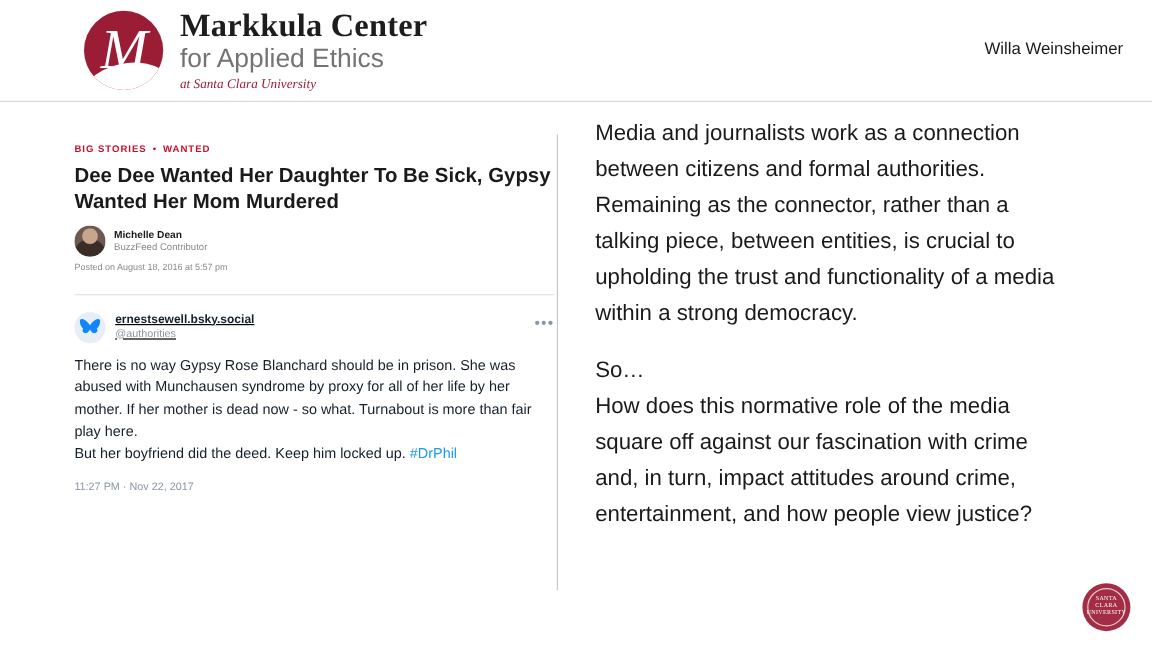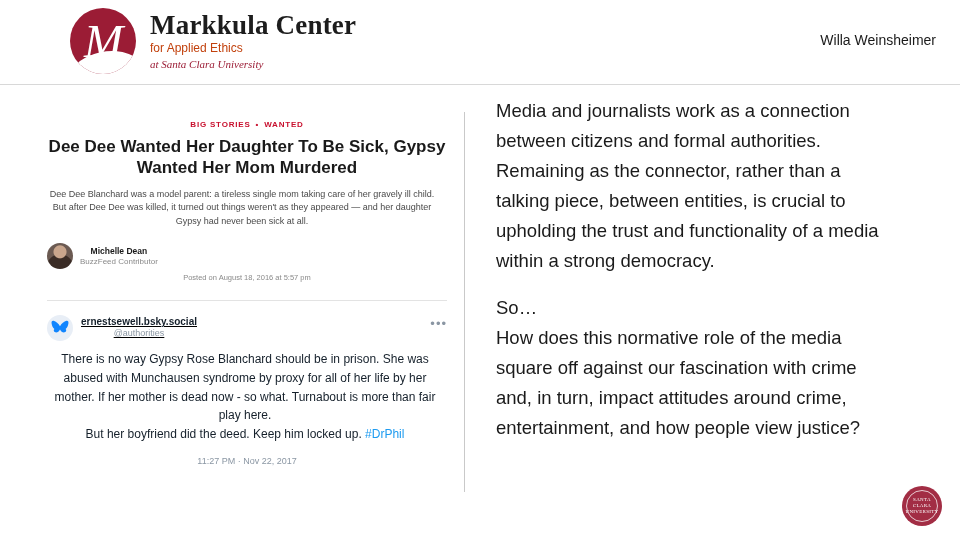--- a/index.html
+++ b/index.html
@@ -75,22 +75,22 @@
   }
   .logo-title {
     font-family: "Liberation Serif", serif;
     font-size: 27px;
     color: #1d1d1d;
     font-weight: bold;
     letter-spacing: 0.2px;
   }
   .logo-sub {
     font-family: "Liberation Sans", sans-serif;
-    font-size: 12px;
-    color: #c2410c;
+    font-size: 22px;
+    color: #737373;
     margin-top: 3px;
   }
   .logo-school {
     font-family: "Liberation Serif", serif;
     font-style: italic;
     font-size: 11px;
     color: #9b1c35;
     margin-top: 5px;
   }
   .author-name {
@@ -108,24 +108,23 @@
     left: 464px;
     top: 112px;
     width: 1px;
     height: 380px;
     background: #c9c9c9;
   }
 
   
   .left-col {
     position: absolute;
-    left: 47px;
+    left: 62px;
     top: 120px;
     width: 400px;
-    text-align: center;
   }
   .kicker {
     font-size: 8px;
     font-weight: bold;
     letter-spacing: 0.8px;
     color: #c8102e;
     margin-bottom: 7px;
   }
   .kicker .sep { color: #c8102e; padding: 0 2px; }
   .headline {
@@ -296,21 +295,20 @@
 <div class="left-col">
 
   <div class="kicker">
     <span>BIG STORIES</span>
     <span class="sep">•</span>
     <span>WANTED</span>
   </div>
 
   <div class="headline">Dee Dee Wanted Her Daughter To Be Sick, Gypsy Wanted Her Mom Murdered</div>
 
-  <div class="dek">Dee Dee Blanchard was a model parent: a tireless single mom taking care of her gravely ill child. But after Dee Dee was killed, it turned out things weren't as they appeared — and her daughter Gypsy had never been sick at all.</div>
 
   <div class="byline">
     <div class="byline-avatar"></div>
     <div class="byline-text">
       <div class="byline-name">Michelle Dean</div>
       <div class="byline-role">BuzzFeed Contributor</div>
     </div>
   </div>
 
   <div class="posted">Posted on August 18, 2016 at 5:57 pm</div>

